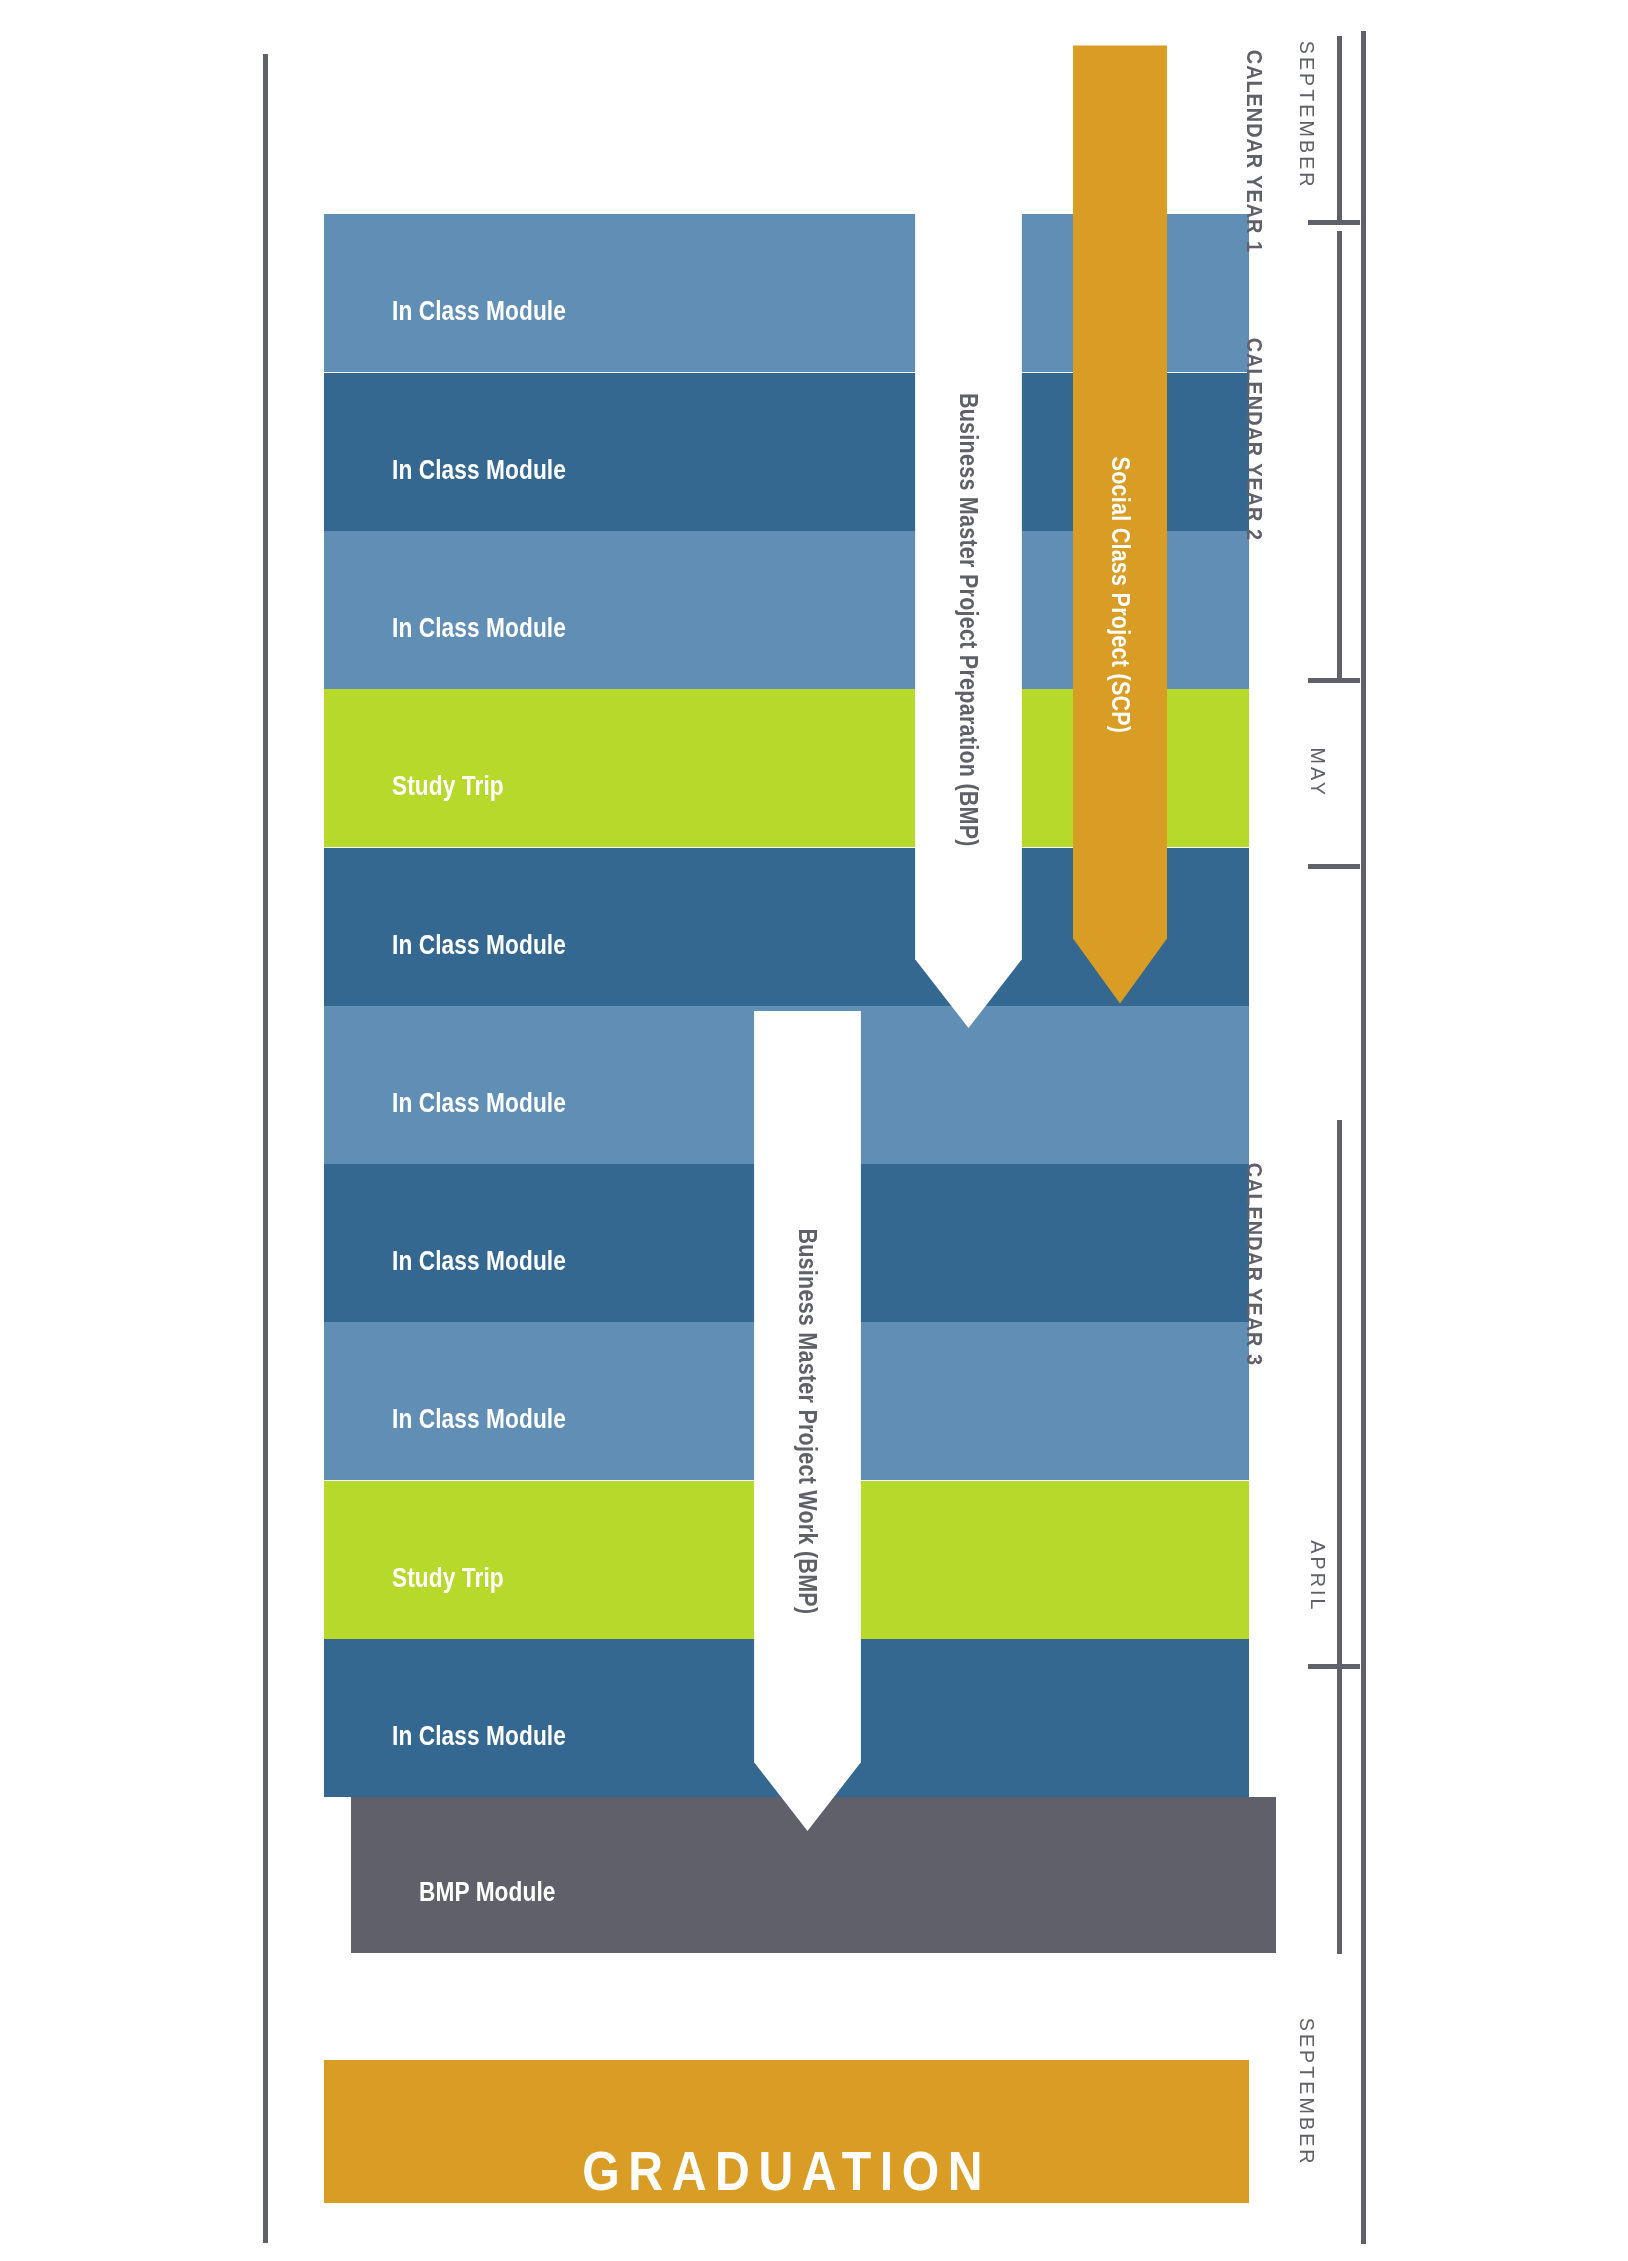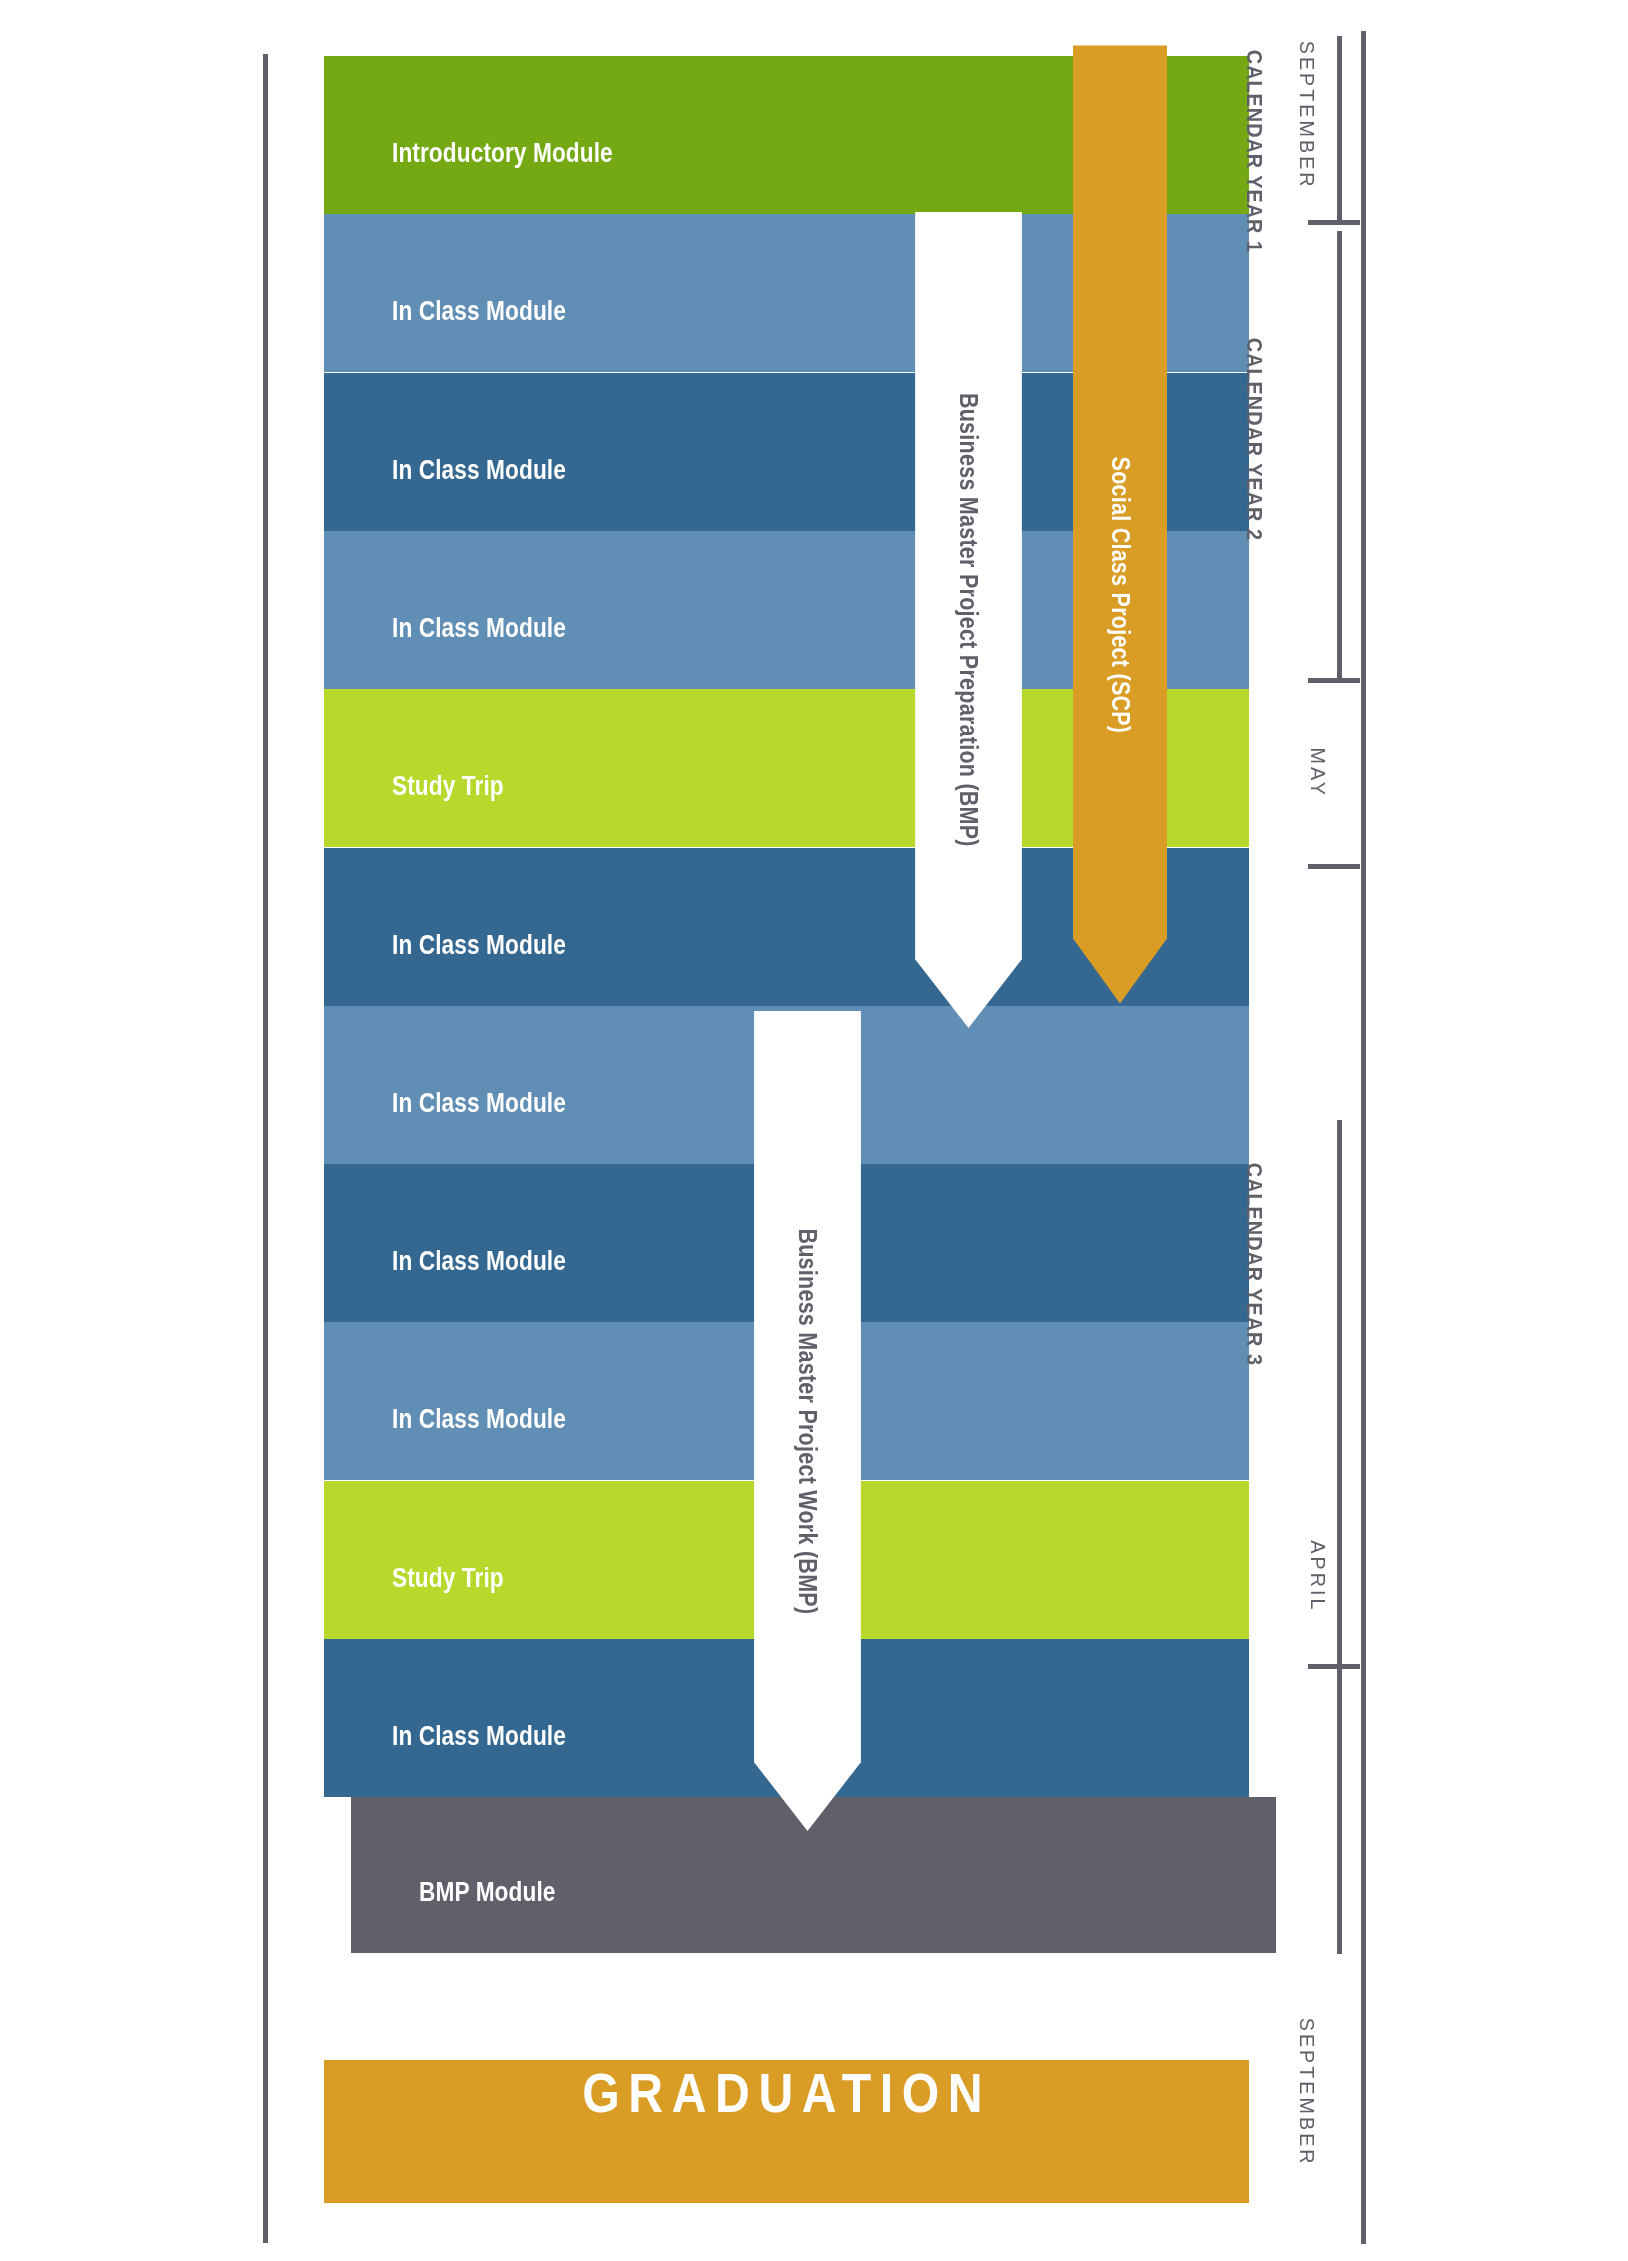--- a/index.html
+++ b/index.html
@@ -60,21 +60,21 @@
   }
 
   
   #graduation {
     position: absolute;
     left: 324px;
     top: 2060px;
     width: 925px;
     height: 143px;
     display: flex;
-    align-items: flex-start;
+    align-items: flex-end;
     justify-content: center;
   }
   #graduation-label {
     color: #ffffff;
     font-size: 56px;
     font-weight: bold;
     letter-spacing: 10px;
     font-family: "Liberation Sans Narrow", "Liberation Sans", sans-serif;
     font-stretch: condensed;
     transform: scaleX(0.86);
@@ -149,23 +149,20 @@
 </head>
 <body>
 
 <div id="stage">
 
   <div class="frame-rule left"></div>
   <div class="frame-rule right"></div>
 
   <div id="blocks">
 
-    <div class="row" style="top:0px; height:158px; background:#74A913;">
-      <span class="row-label">Introductory Module</span>
-    </div>
 
     <div class="row" style="top:158px; height:158px; background:#618EB4;">
       <span class="row-label">In Class Module</span>
     </div>
 
     <div class="row" style="top:317px; height:158px; background:#356891;">
       <span class="row-label">In Class Module</span>
     </div>
 
     <div class="row" style="top:475px; height:158px; background:#618EB4;">

